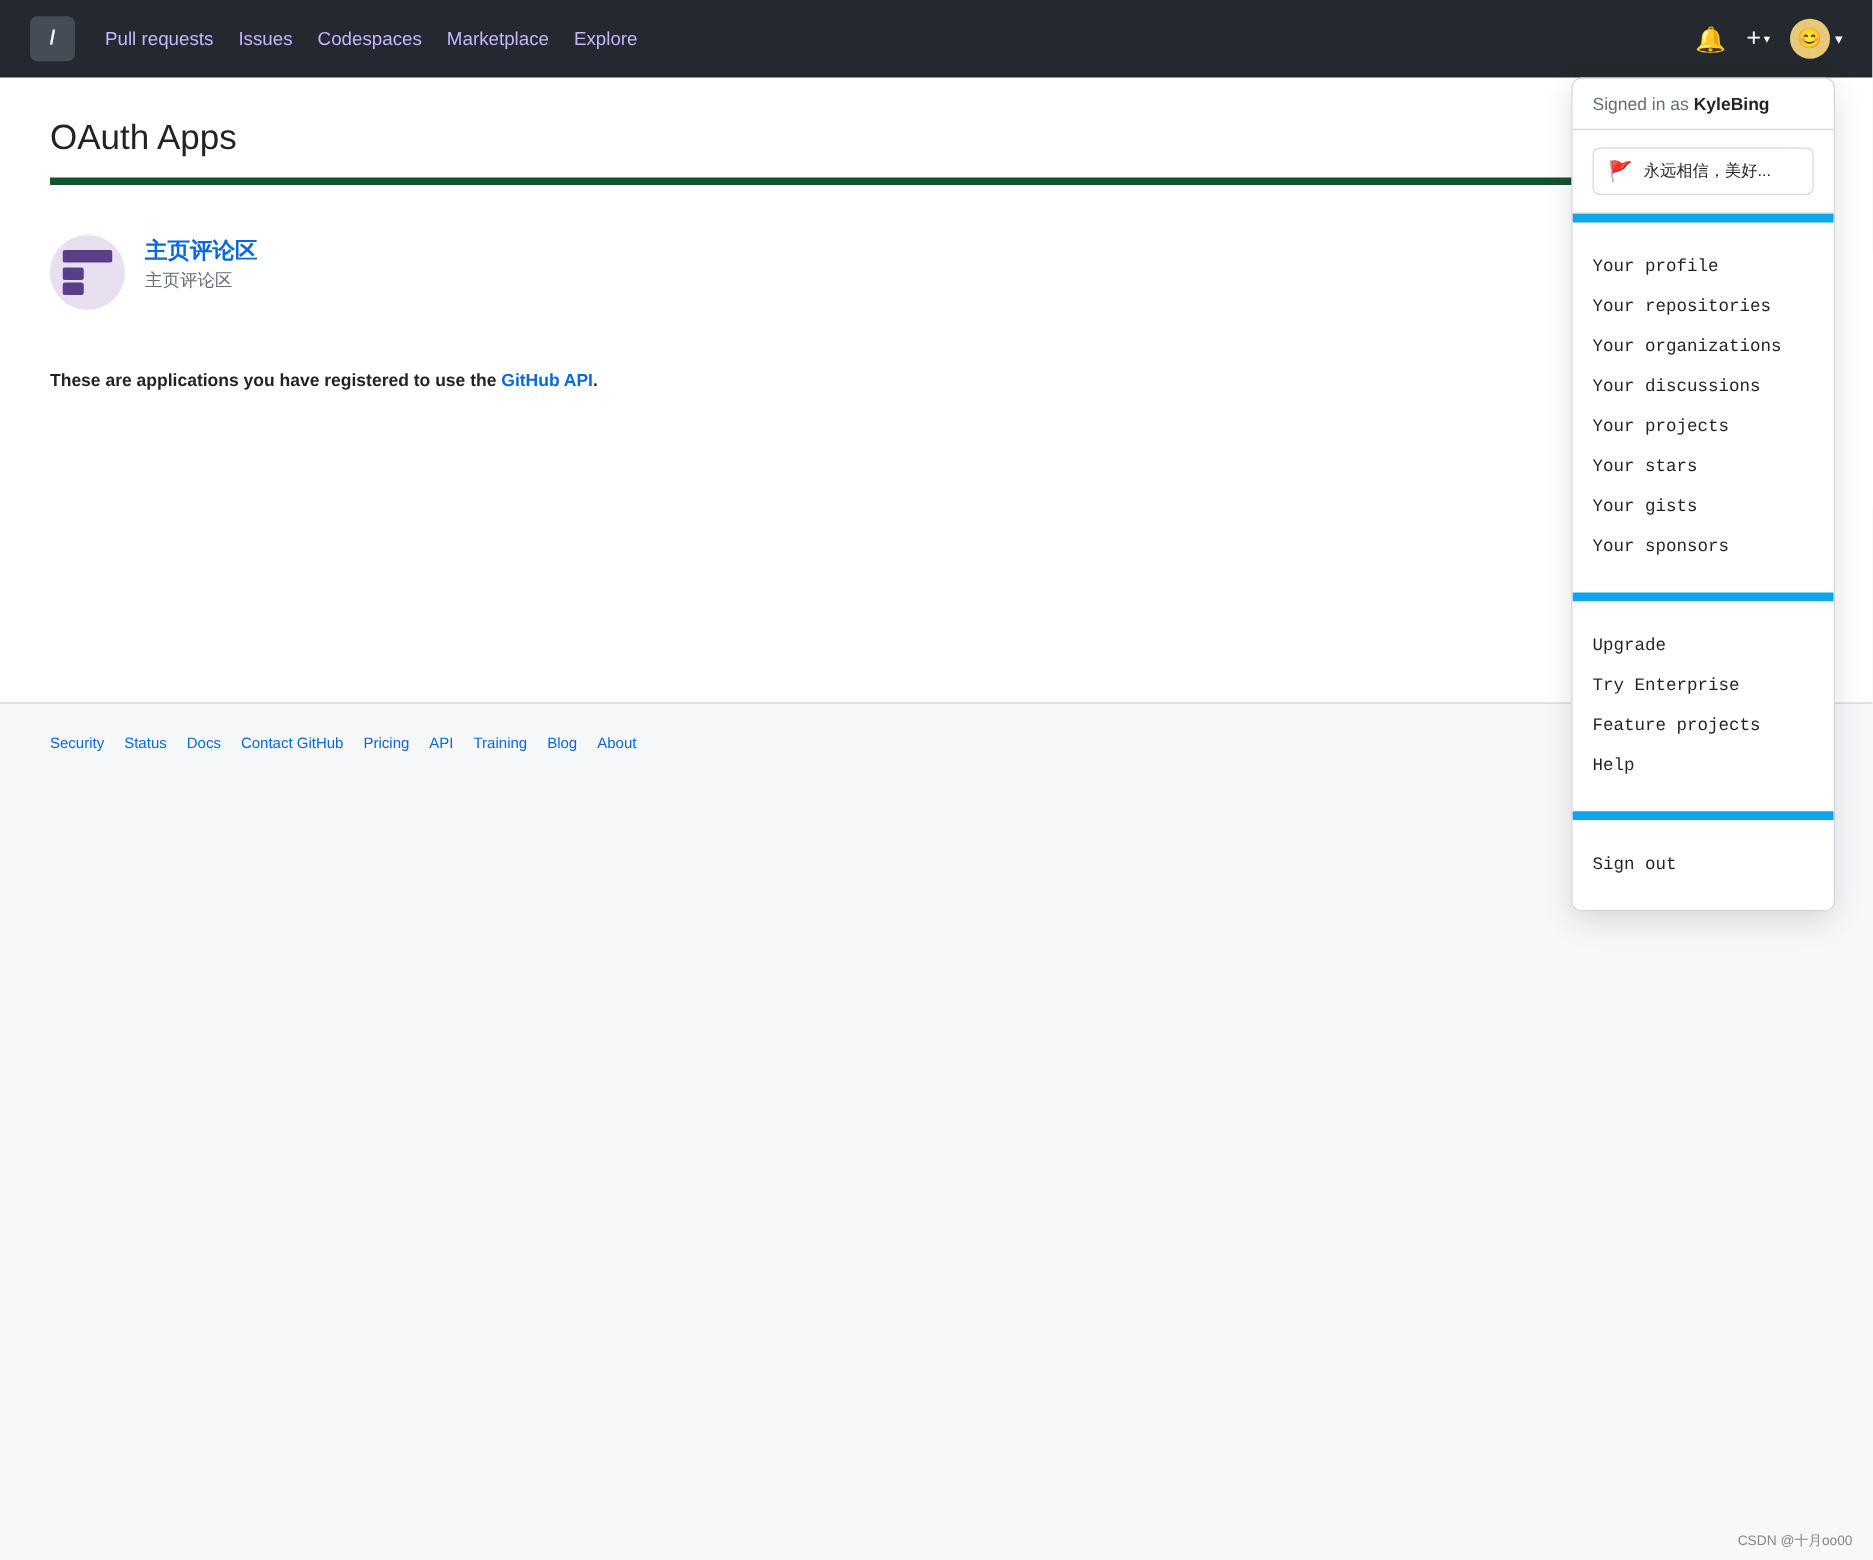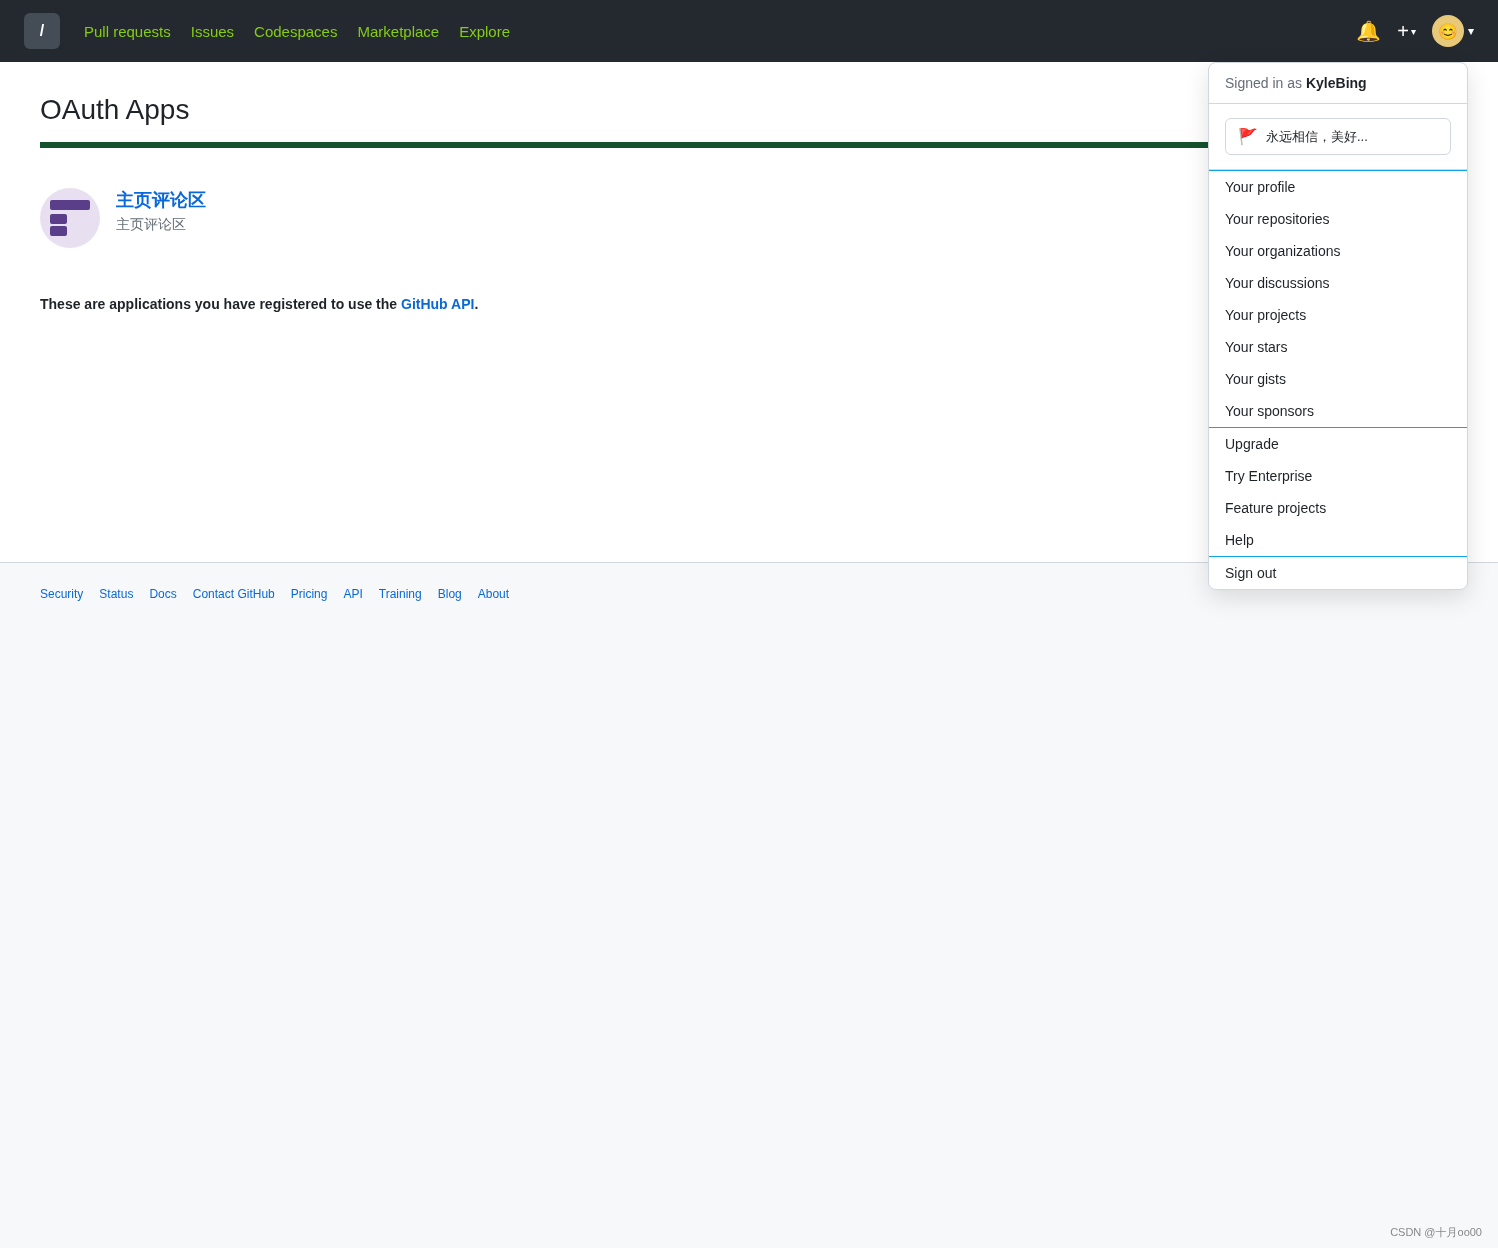--- a/index.html
+++ b/index.html
@@ -2,21 +2,21 @@
 <html><head>
   <meta charset="utf-8">
   <style>
     * { margin: 0; padding: 0; box-sizing: border-box; }
     body { font-family: -apple-system, BlinkMacSystemFont, "Segoe UI", Helvetica, Arial, sans-serif; font-size: 14px; background: #f6f8fa; width: 1498px; min-height: 1248px; }
 
     
     .header { background: #24292f; height: 62px; display: flex; align-items: center; padding: 0 24px; gap: 24px; position: relative; z-index: 100; }
     .header-logo { width: 36px; height: 36px; background: #444c56; border-radius: 6px; display: flex; align-items: center; justify-content: center; color: white; font-weight: bold; font-size: 16px; flex-shrink: 0; }
     .header-nav { display: flex; gap: 20px; }
-    .header-nav-item { color: #84cc16; font-size: 15px; font-weight: 500; cursor: pointer; text-decoration: none; }
+    .header-nav-item { color: #c4b5fd; font-size: 15px; font-weight: 500; cursor: pointer; text-decoration: none; }
     .header-right { margin-left: auto; display: flex; align-items: center; gap: 16px; }
     .header-icon-btn { color: #fff; background: none; border: none; cursor: pointer; font-size: 20px; display: flex; align-items: center; }
     .header-plus { color: #fff; background: none; border: none; cursor: pointer; font-size: 20px; display: flex; align-items: center; gap: 2px; }
     .header-avatar-btn { display: flex; align-items: center; gap: 4px; cursor: pointer; background: none; border: none; }
     .header-avatar { width: 32px; height: 32px; border-radius: 50%; background: #e8c97a; display: flex; align-items: center; justify-content: center; font-size: 16px; }
     .header-chevron { color: #fff; font-size: 12px; }
 
     
     .main-content { background: #fff; padding: 32px 40px; min-height: 500px; }
     .page-title { font-size: 28px; font-weight: 400; color: #1f2328; margin-bottom: 24px; padding-bottom: 16px; border-bottom: 6px solid #14532d; }
@@ -28,27 +28,27 @@
     .app-name { color: #0969da; font-size: 18px; font-weight: 600; cursor: pointer; }
     .app-description { color: #656d76; font-size: 14px; }
 
     
     .note-text { margin-top: 32px; color: #1f2328; font-size: 14px; font-weight: bold; }
     .note-link { color: #0969da; text-decoration: none; }
 
     
     .footer { background: #f6f8fa; border-top: 1px solid #d0d7de; padding: 24px 40px; display: flex; flex-wrap: wrap; gap: 16px; align-items: center; }
     .footer-link { color: #0969da; font-size: 12px; text-decoration: none; cursor: pointer; }
-    .dropdown-menu { position: fixed; top: 62px; right: 30px; width: 260px; background: #fff; border: 1px solid #d0d7de; border-radius: 8px; box-shadow: 0 8px 24px rgba(0,0,0,0.12); z-index: 300; overflow: hidden; }
+    .dropdown-menu { position: fixed; top: 62px; right: 30px; width: 211px; background: #fff; border: 1px solid #d0d7de; border-radius: 8px; box-shadow: 0 8px 24px rgba(0,0,0,0.12); z-index: 300; overflow: hidden; }
     .dropdown-signed-in { padding: 12px 16px; border-bottom: 1px solid #d0d7de; color: #656d76; font-size: 14px; }
     .dropdown-signed-in strong { color: #1f2328; font-weight: 600; }
     .dropdown-status { padding: 8px 12px; margin: 8px; border: 1px solid #d0d7de; border-radius: 6px; display: flex; align-items: center; gap: 8px; cursor: pointer; }
     .dropdown-status-flag { color: #cf222e; font-size: 16px; }
     .dropdown-status-text { color: #1f2328; font-size: 13px; }
-    .dropdown-section { border-top: 1px solid #0ea5e9; padding: 0 0; }
+    .dropdown-section { border-top: 7px solid #0ea5e9; padding: 20px 0; font-family: Liberation Mono, monospace; }
     .dropdown-item { padding: 8px 16px; color: #1f2328; font-size: 14px; cursor: pointer; display: block; text-decoration: none; }
     .dropdown-item.active { background: #0969da; color: #fff; }
   </style>
 </head>
 <body>
 
 <header class="header">
   <div class="header-logo">
     <span>/</span>
   </div>

